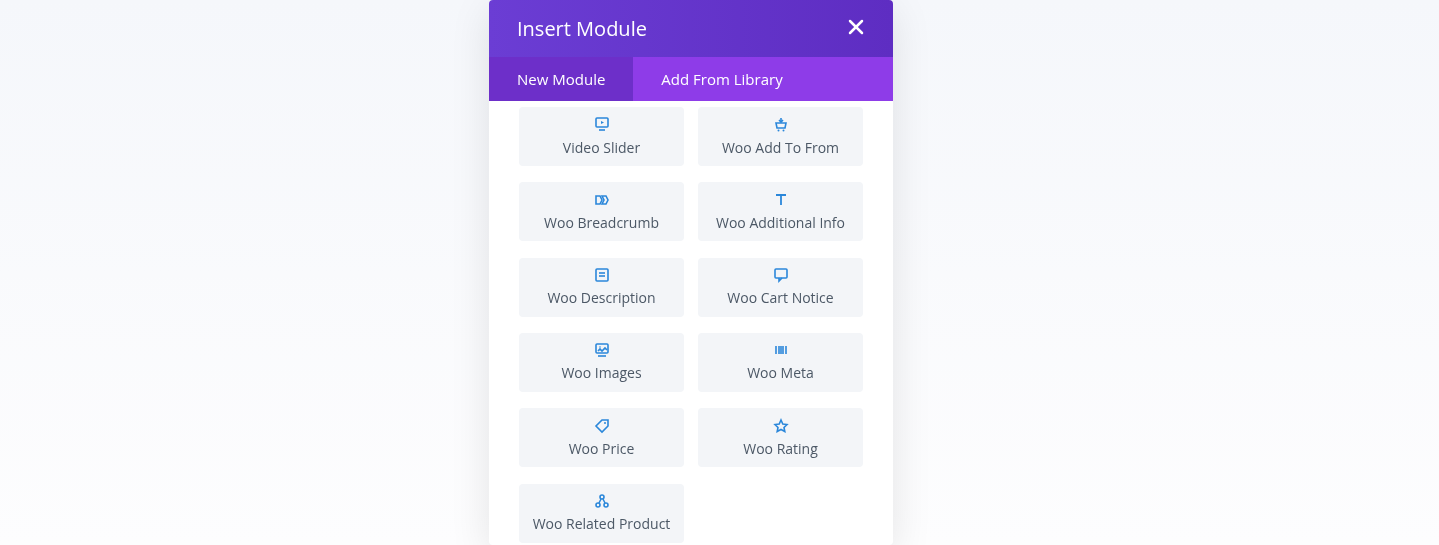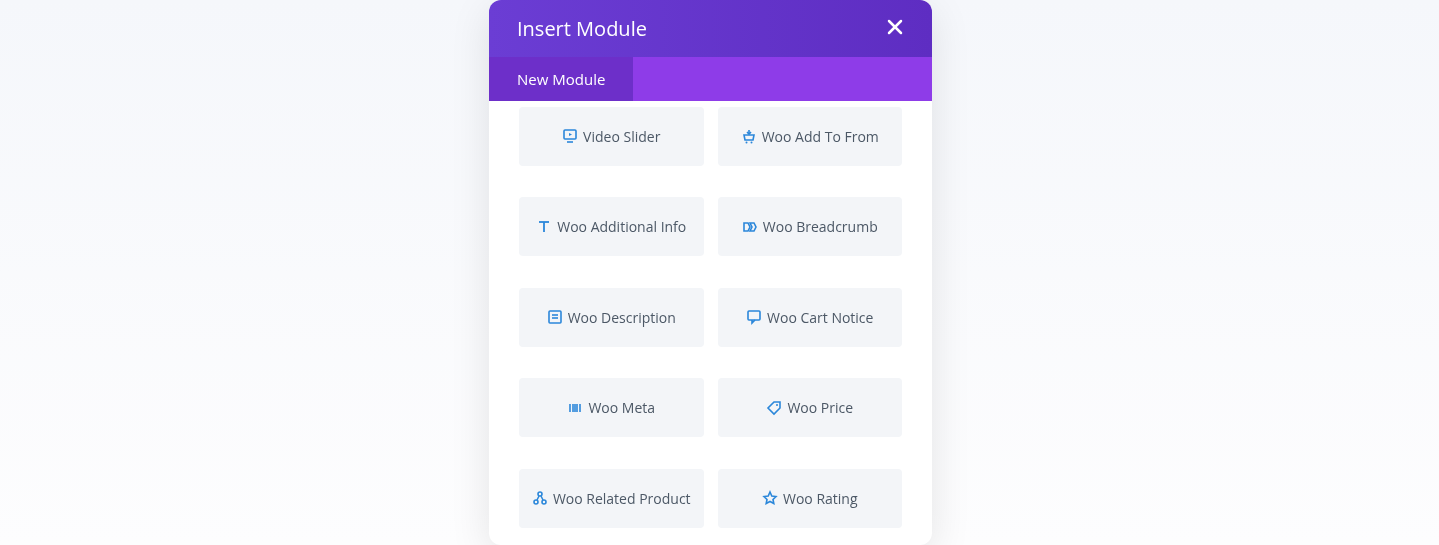--- a/index.html
+++ b/index.html
@@ -14,24 +14,24 @@
       background: linear-gradient(180deg, #f5f7fb 0%, #fdfdfe 100%);
       font-family: -apple-system, BlinkMacSystemFont, "Segoe UI", "Open Sans", sans-serif;
       overflow: hidden;
       position: relative;
     }
 
     .modal {
       position: absolute;
       left: 489px;
       top: 0;
-      width: 443px;
+      width: 404px;
       background: #fff;
       box-shadow: 0 10px 40px rgba(0,0,0,0.1);
-      border-radius: 12px;
+      border-radius: 4px;
       overflow: hidden;
     }
 
     .modal-header {
       background: linear-gradient(90deg, #6b3dd4 0%, #5e2dc2 100%);
       height: 57px;
       display: flex;
       align-items: center;
       justify-content: space-between;
       padding: 0 28px;
@@ -88,21 +88,21 @@
       gap: 14px;
       height: 444px;
       overflow: hidden;
     }
 
     .module-card {
       background: #f3f5f8;
       border-radius: 4px;
       height: 59px;
       display: flex;
-      flex-direction: row;
+      flex-direction: column;
       align-items: center;
       justify-content: center;
       cursor: pointer;
       gap: 5px;
     }
 
     .module-icon {
       width: 16px;
       height: 16px;
       display: flex;
@@ -133,20 +133,21 @@
         <svg viewBox="0 0 16 16" fill="none" stroke="currentColor" stroke-width="2.5" stroke-linecap="round">
           <line x1="2" y1="2" x2="14" y2="14"></line>
           <line x1="14" y1="2" x2="2" y2="14"></line>
         </svg>
       </span>
     </div>
   </div>
 
   <div class="tabs">
     <div class="tab active">New Module</div>
+    <div class="tab">Add From Library</div>
   </div>
 
   <div class="modules-grid">
 
     <div class="module-card">
       <span class="module-icon">
         <svg viewBox="0 0 16 16" fill="none" stroke="currentColor" stroke-width="1.6">
           <rect x="2" y="1" width="12" height="9" rx="1"></rect>
           <path d="M7 4 L10 5.5 L7 7 Z" fill="currentColor" stroke="none"></path>
           <line x1="5" y1="13" x2="11" y2="13"></line>
@@ -163,60 +164,71 @@
           <circle cx="10.5" cy="13.5" r="1" fill="currentColor" stroke="none"></circle>
           <line x1="8" y1="1" x2="8" y2="4"></line>
           <path d="M6 3 L8 5 L10 3"></path>
         </svg>
       </span>
       <span class="module-label">Woo Add To From</span>
     </div>
 
     <div class="module-card">
       <span class="module-icon">
+        <svg viewBox="0 0 16 16" fill="none" stroke="currentColor" stroke-width="1.6">
+          <path d="M2 4 L6 4 L8 8 L6 12 L2 12 Z"></path>
+          <path d="M8 4 L12 4 L14 8 L12 12 L8 12 L10 8 Z"></path>
+        </svg>
+      </span>
+      <span class="module-label">Woo Breadcrumb</span>
+    </div>
+
+    <div class="module-card">
+      <span class="module-icon">
         <svg viewBox="0 0 16 16" fill="none" stroke="currentColor" stroke-width="1.8">
           <line x1="3" y1="3" x2="13" y2="3"></line>
           <line x1="8" y1="3" x2="8" y2="13"></line>
         </svg>
       </span>
       <span class="module-label">Woo Additional Info</span>
     </div>
 
     <div class="module-card">
       <span class="module-icon">
         <svg viewBox="0 0 16 16" fill="none" stroke="currentColor" stroke-width="1.6">
-          <path d="M2 4 L6 4 L8 8 L6 12 L2 12 Z"></path>
-          <path d="M8 4 L12 4 L14 8 L12 12 L8 12 L10 8 Z"></path>
-        </svg>
-      </span>
-      <span class="module-label">Woo Breadcrumb</span>
-    </div>
-
-    <div class="module-card">
-      <span class="module-icon">
-        <svg viewBox="0 0 16 16" fill="none" stroke="currentColor" stroke-width="1.6">
           <rect x="2" y="2" width="12" height="12" rx="1"></rect>
           <line x1="5" y1="6" x2="11" y2="6"></line>
           <line x1="5" y1="9" x2="11" y2="9"></line>
         </svg>
       </span>
       <span class="module-label">Woo Description</span>
     </div>
 
     <div class="module-card">
       <span class="module-icon">
         <svg viewBox="0 0 16 16" fill="none" stroke="currentColor" stroke-width="1.6">
           <rect x="2" y="2" width="12" height="9" rx="1"></rect>
           <path d="M6 11 L6 14 L9 11"></path>
         </svg>
       </span>
       <span class="module-label">Woo Cart Notice</span>
     </div>
 
 
+    <div class="module-card">
+      <span class="module-icon">
+        <svg viewBox="0 0 16 16" fill="none" stroke="currentColor" stroke-width="1.6">
+          <rect x="2" y="2" width="12" height="9" rx="1"></rect>
+          <path d="M4 9 L6 7 L8 9 L11 6 L13 8"></path>
+          <circle cx="6" cy="5" r="0.8" fill="currentColor" stroke="none"></circle>
+          <line x1="4" y1="14" x2="12" y2="14"></line>
+        </svg>
+      </span>
+      <span class="module-label">Woo Images</span>
+    </div>
 
     <div class="module-card">
       <span class="module-icon">
         <svg viewBox="0 0 16 16" fill="none" stroke="currentColor" stroke-width="1.6">
           <line x1="3" y1="4" x2="3" y2="12"></line>
           <line x1="6" y1="4" x2="6" y2="12"></line>
           <line x1="8" y1="4" x2="8" y2="12"></line>
           <line x1="10" y1="4" x2="10" y2="12"></line>
           <line x1="13" y1="4" x2="13" y2="12"></line>
         </svg>
@@ -230,33 +242,33 @@
           <path d="M8 2 L14 2 L14 8 L8 14 L2 8 Z"></path>
           <circle cx="11" cy="5" r="1" fill="currentColor" stroke="none"></circle>
         </svg>
       </span>
       <span class="module-label">Woo Price</span>
     </div>
 
     <div class="module-card">
       <span class="module-icon">
         <svg viewBox="0 0 16 16" fill="none" stroke="currentColor" stroke-width="1.6">
+          <path d="M8 2 L9.8 6 L14 6.5 L11 9.5 L11.8 13.5 L8 11.5 L4.2 13.5 L5 9.5 L2 6.5 L6.2 6 Z"></path>
+        </svg>
+      </span>
+      <span class="module-label">Woo Rating</span>
+    </div>
+
+    <div class="module-card">
+      <span class="module-icon">
+        <svg viewBox="0 0 16 16" fill="none" stroke="currentColor" stroke-width="1.6">
           <circle cx="8" cy="4" r="2"></circle>
           <circle cx="4" cy="12" r="2"></circle>
           <circle cx="12" cy="12" r="2"></circle>
           <line x1="7" y1="6" x2="5" y2="10"></line>
           <line x1="9" y1="6" x2="11" y2="10"></line>
         </svg>
       </span>
       <span class="module-label">Woo Related Product</span>
     </div>
 
-    <div class="module-card">
-      <span class="module-icon">
-        <svg viewBox="0 0 16 16" fill="none" stroke="currentColor" stroke-width="1.6">
-          <path d="M8 2 L9.8 6 L14 6.5 L11 9.5 L11.8 13.5 L8 11.5 L4.2 13.5 L5 9.5 L2 6.5 L6.2 6 Z"></path>
-        </svg>
-      </span>
-      <span class="module-label">Woo Rating</span>
-    </div>
-
   </div>
 </div>
 
 </body></html>

